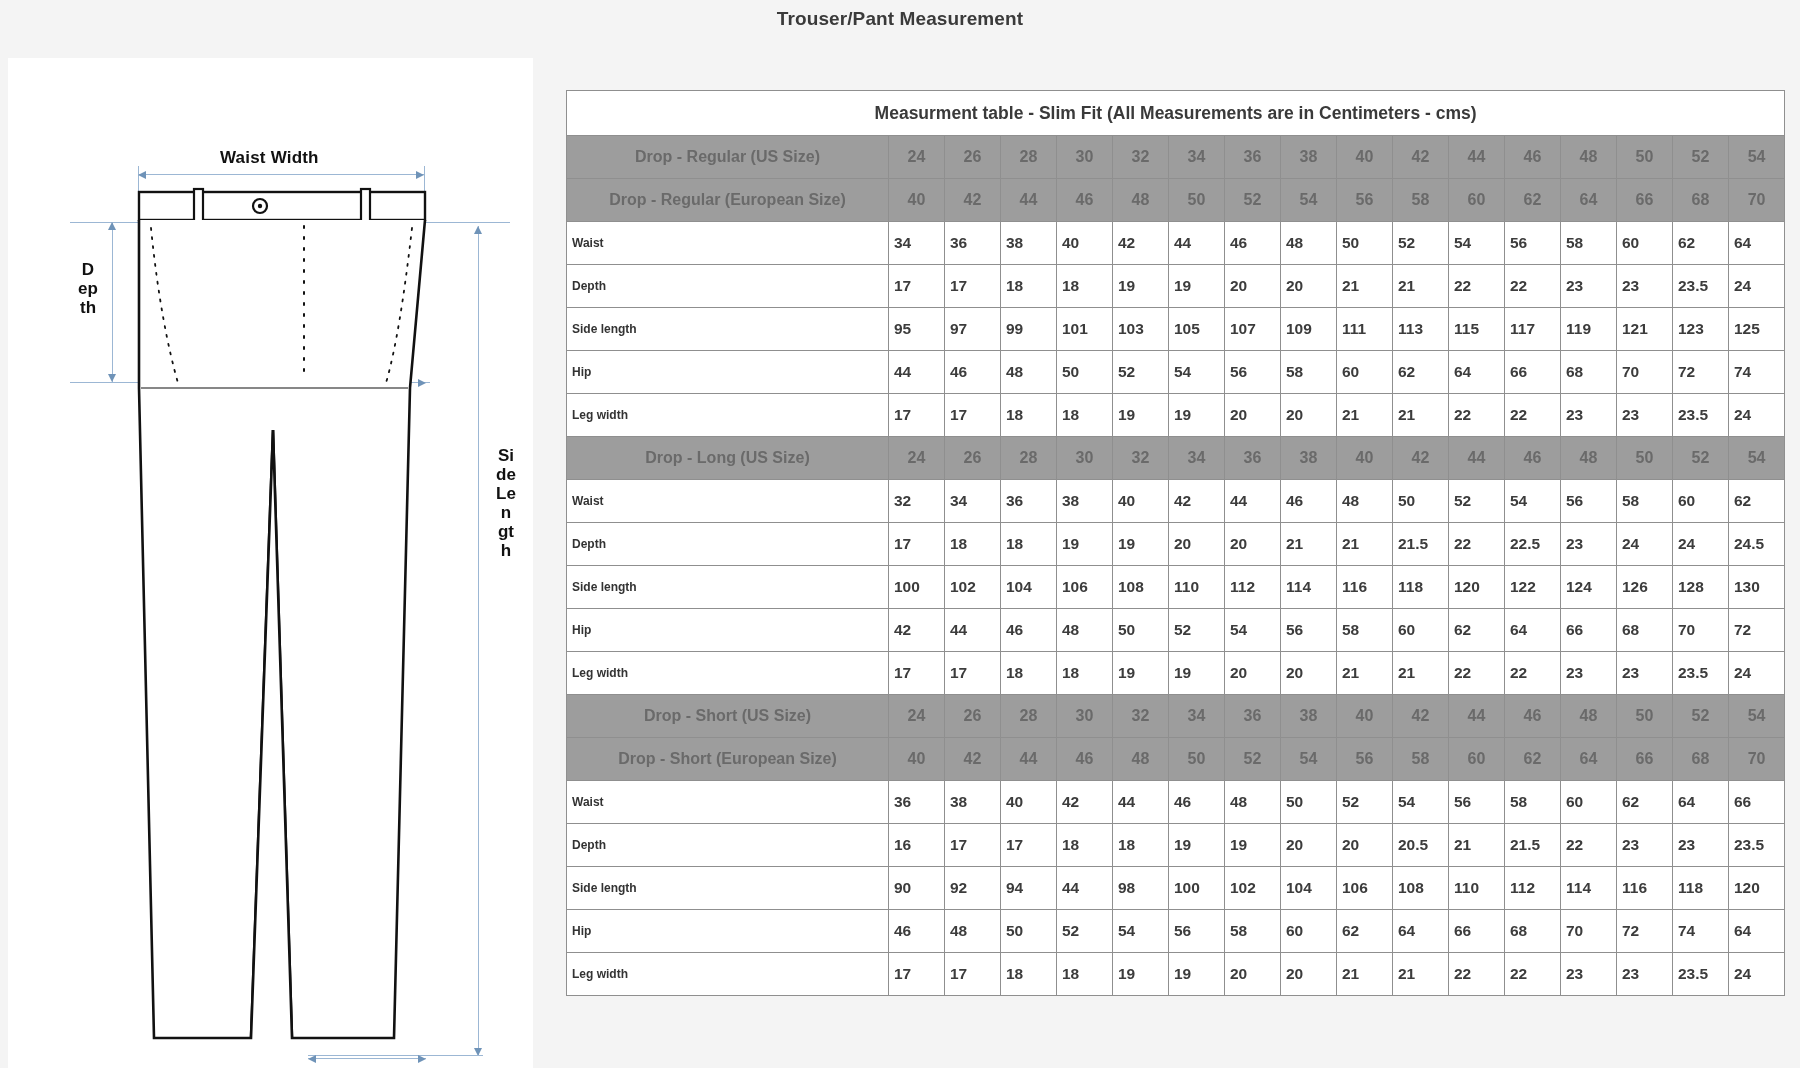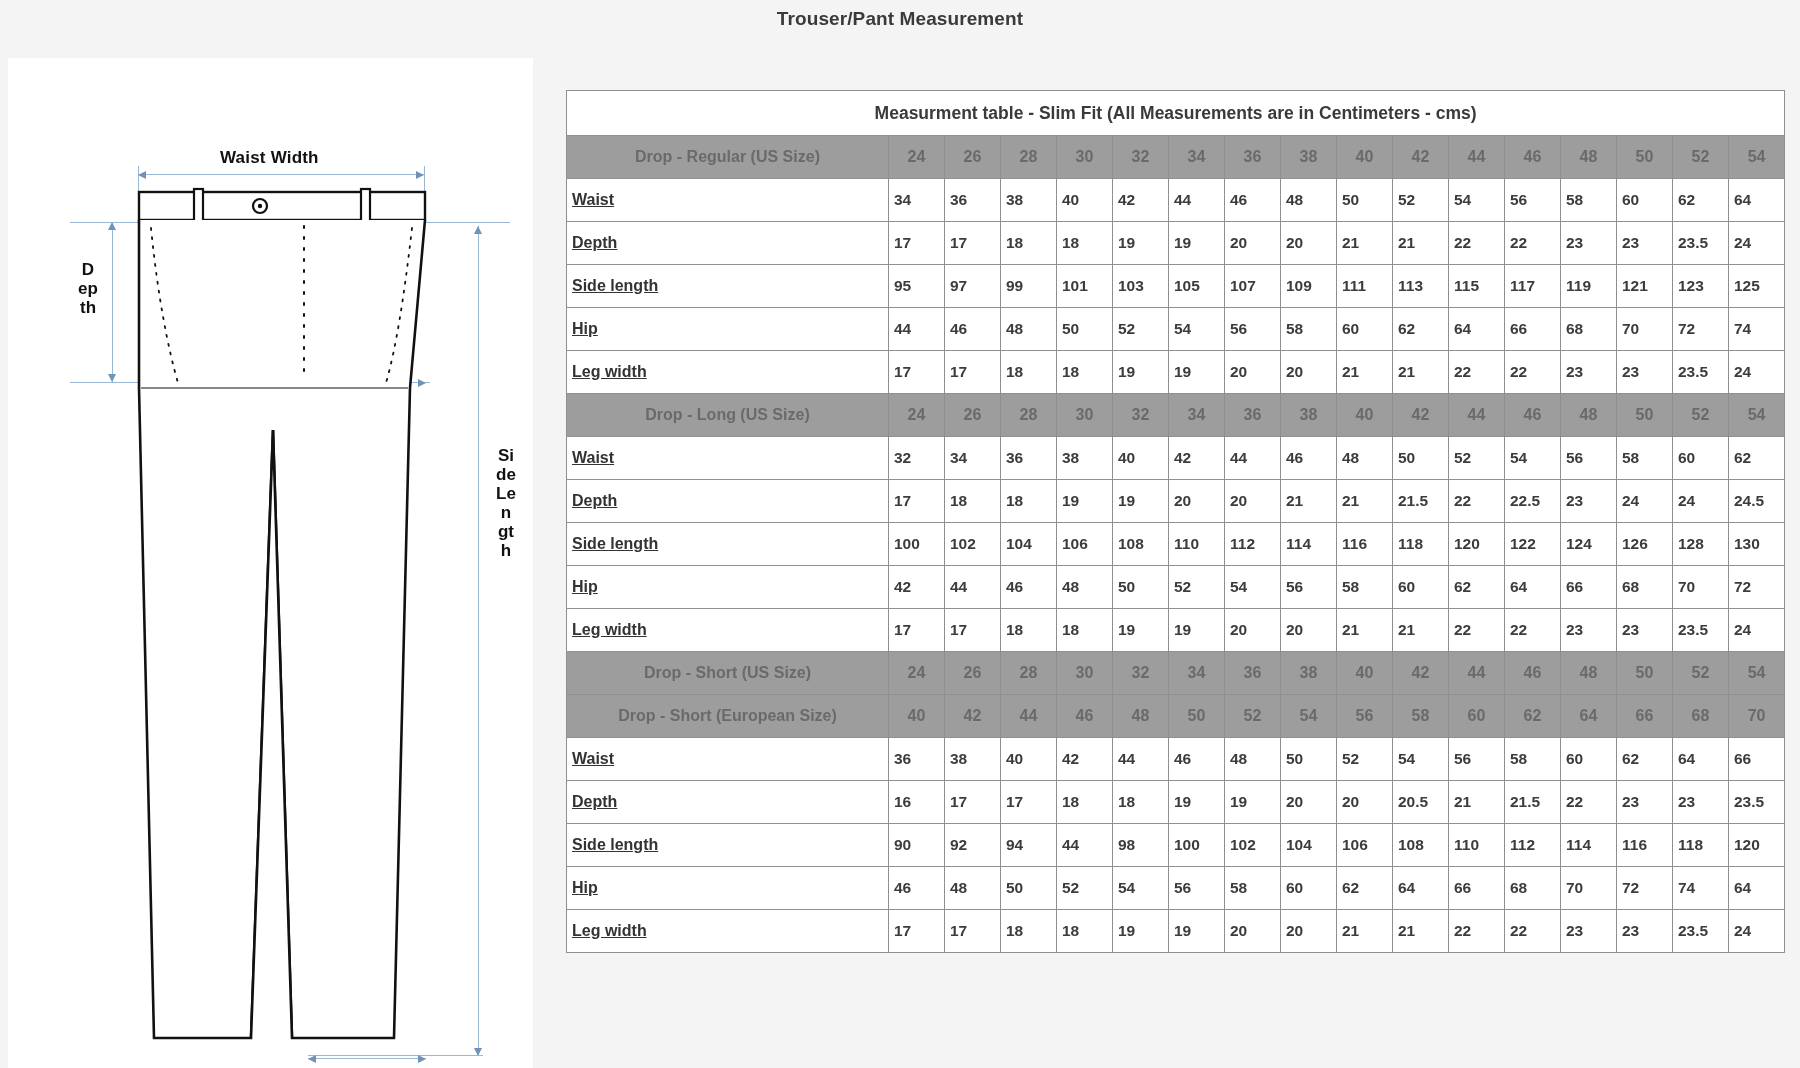--- a/index.html
+++ b/index.html
@@ -101,22 +101,21 @@
     color: #6a6a6a;
     text-align: center;
     font-size: 16px;
   }
   tr.grp-row td.grp-label {
     text-align: center;
     margin-left: 17px;
   }
   tr.data-row td.row-label {
     color: #333;
-    font-size: 16px;
-    text-decoration: underline;
+    font-size: 12px;
   }
   tr.data-row td { background: #fff; color: #3c3c3c; }
 </style>
 </head>
 <body>
 
 <div id="page">
 
   <div id="doc-title">Trouser/Pant Measurement</div>
 
@@ -216,20 +215,39 @@
             <td>36</td>
             <td>38</td>
             <td>40</td>
             <td>42</td>
             <td>44</td>
             <td>46</td>
             <td>48</td>
             <td>50</td>
             <td>52</td>
             <td>54</td>
+          </tr>
+          <tr class="grp-row">
+            <td class="grp-label">Drop - Regular (European Size)</td>
+            <td>40</td>
+            <td>42</td>
+            <td>44</td>
+            <td>46</td>
+            <td>48</td>
+            <td>50</td>
+            <td>52</td>
+            <td>54</td>
+            <td>56</td>
+            <td>58</td>
+            <td>60</td>
+            <td>62</td>
+            <td>64</td>
+            <td>66</td>
+            <td>68</td>
+            <td>70</td>
           </tr>
           <tr class="data-row">
             <td class="row-label">Waist</td>
             <td>34</td>
             <td>36</td>
             <td>38</td>
             <td>40</td>
             <td>42</td>
             <td>44</td>
             <td>46</td>

